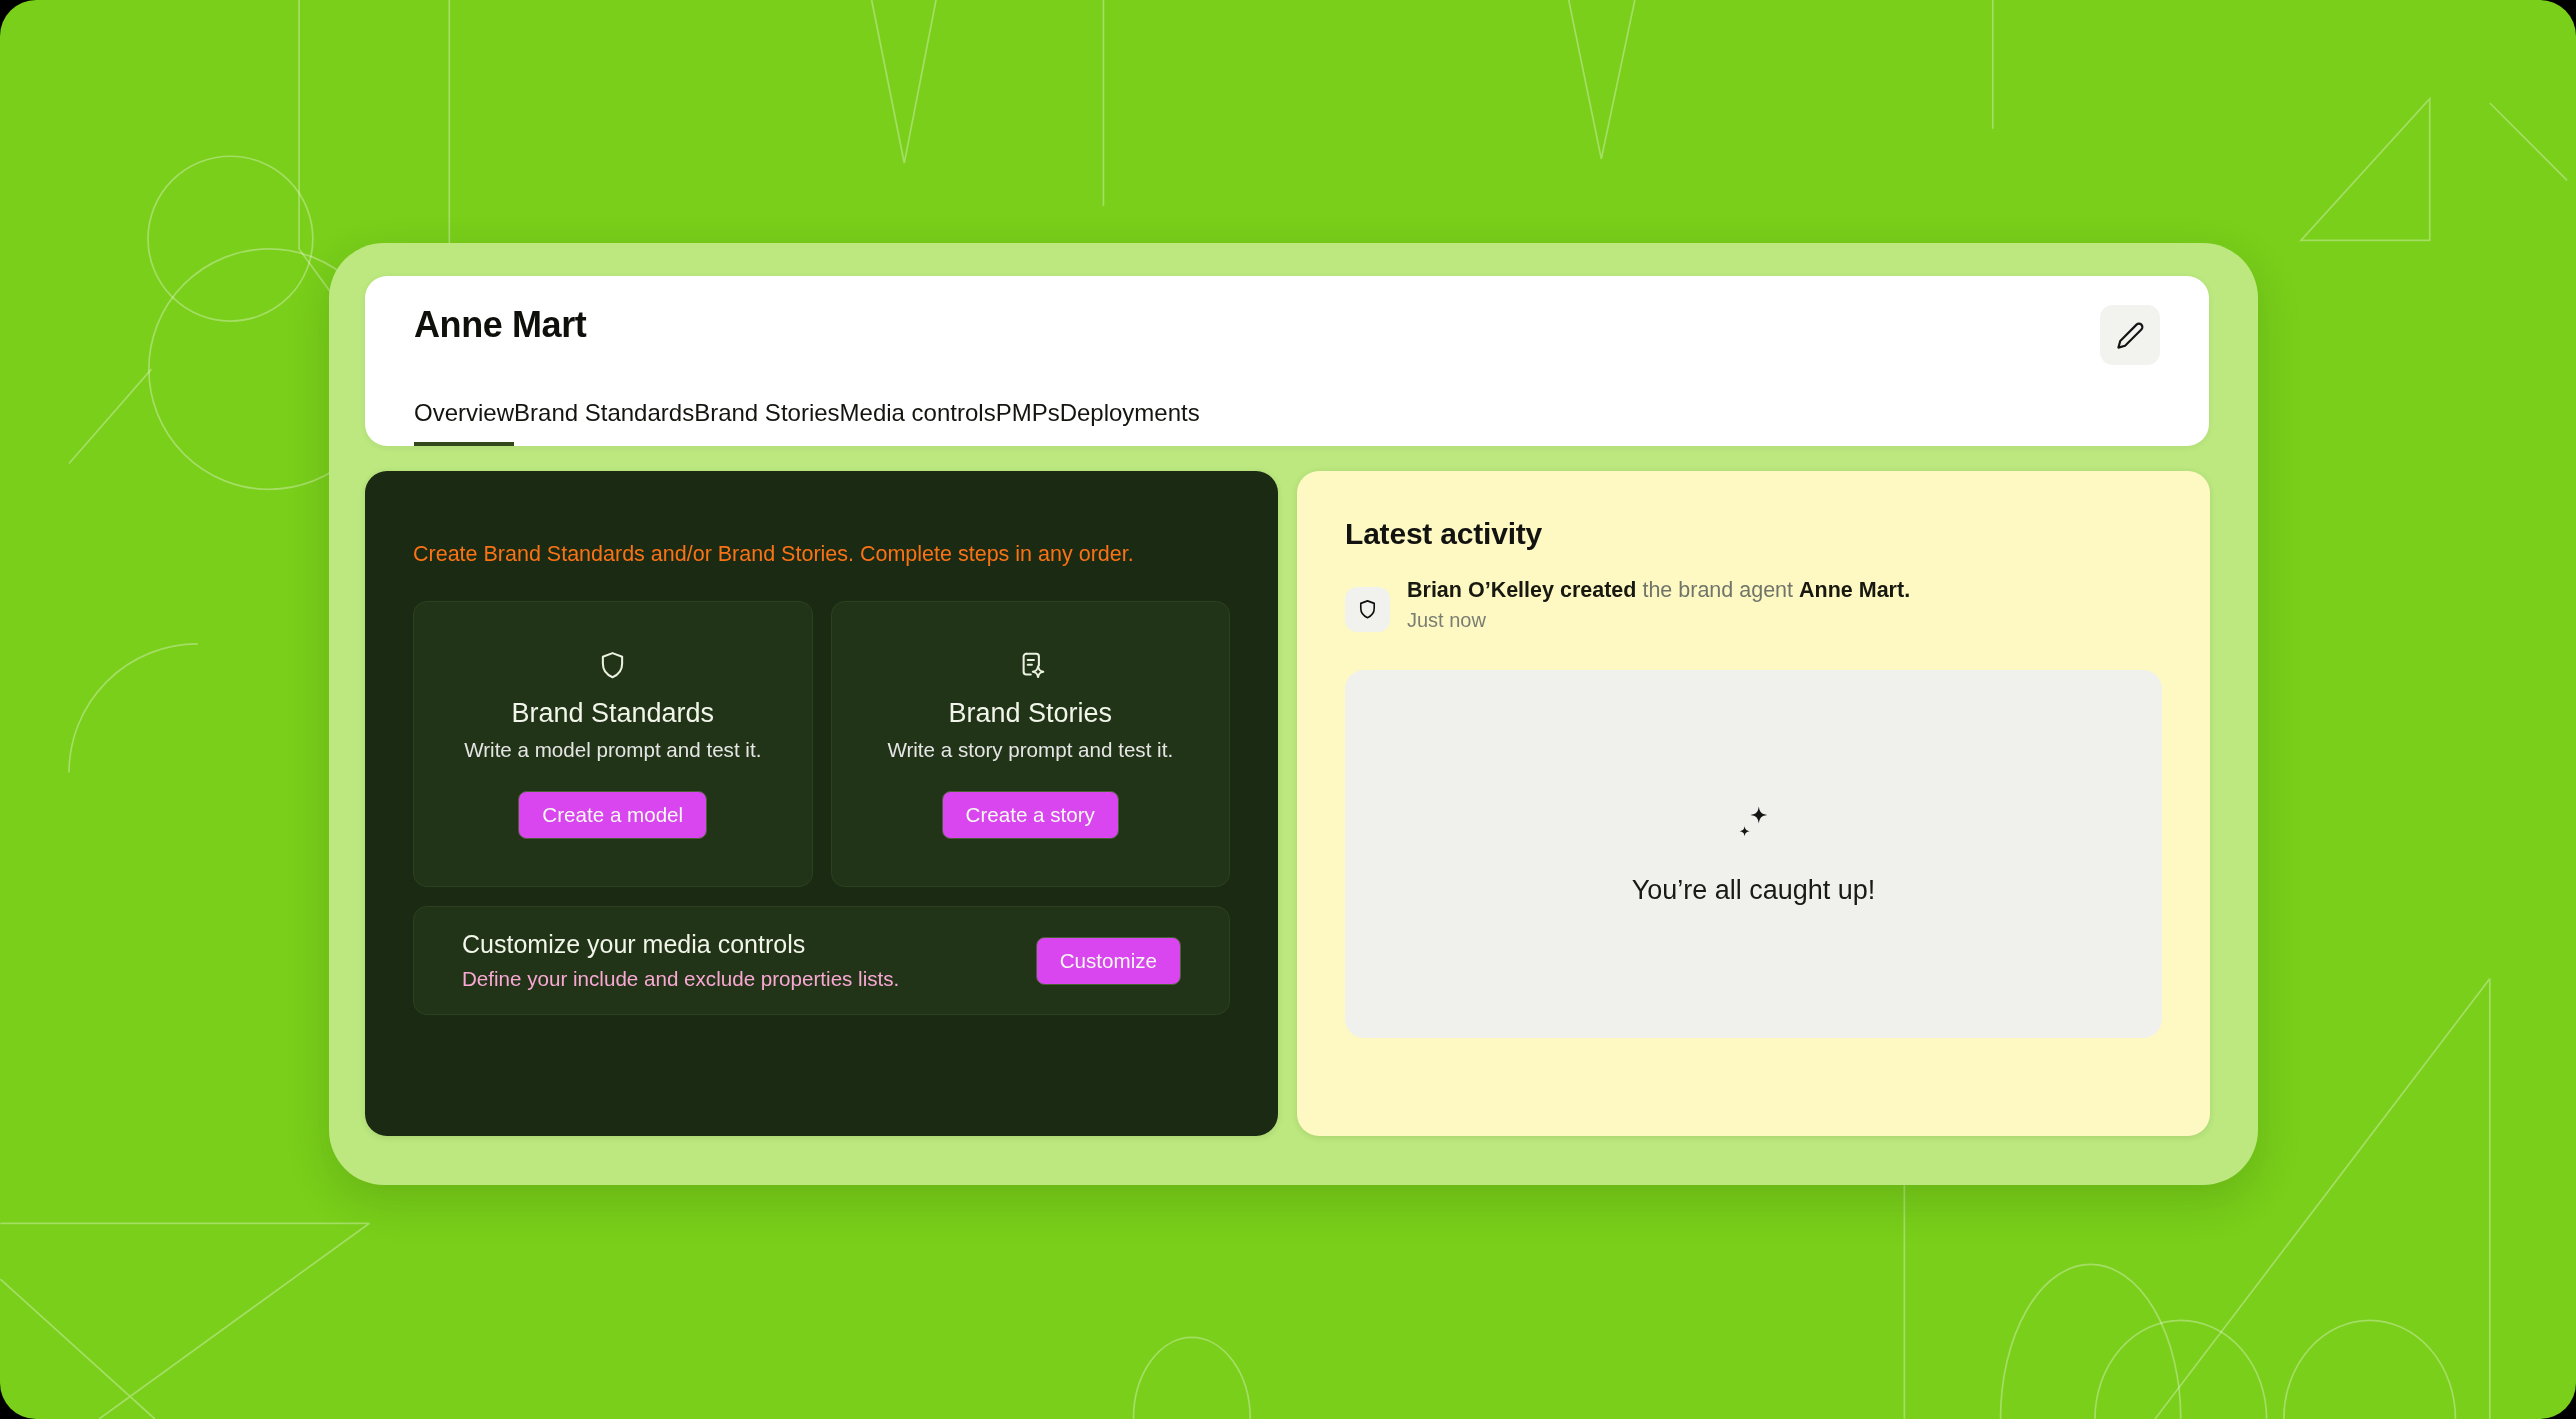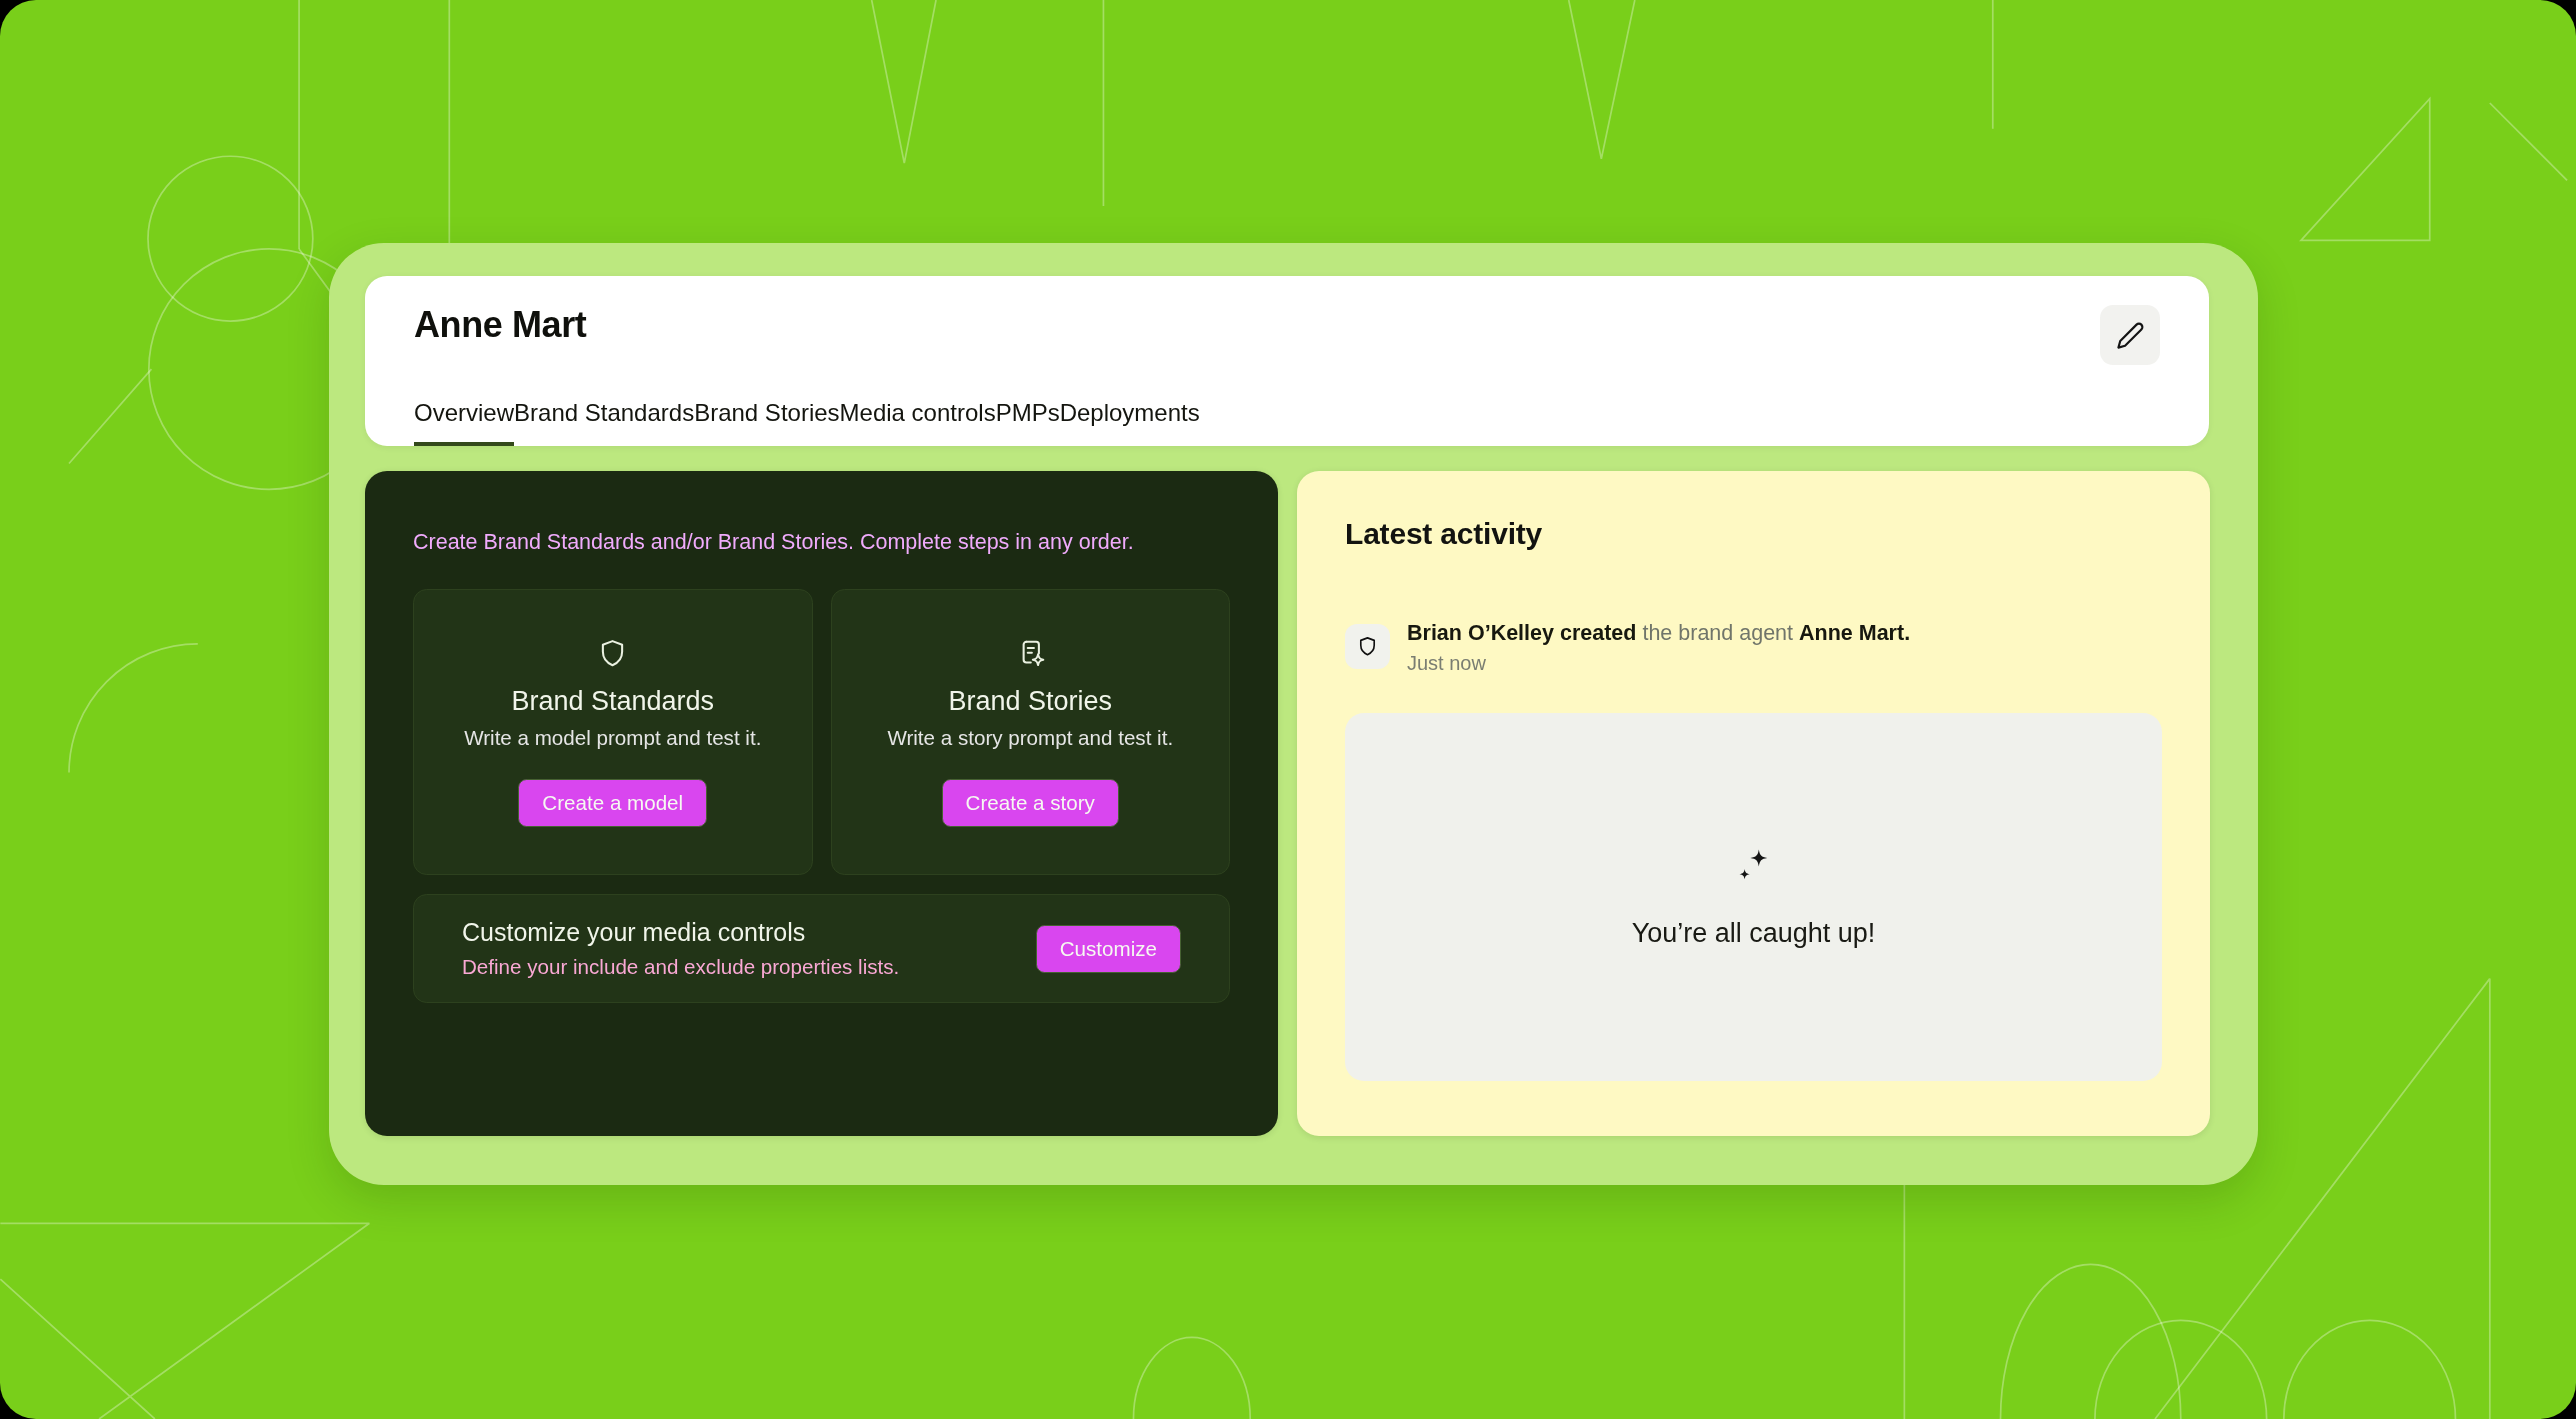--- a/index.html
+++ b/index.html
@@ -40,21 +40,21 @@
 
   
   .guide-panel {
     position:absolute; left:365px; top:471px; width:913px; height:665px;
     background:#1B2A12; border-radius:22px; padding:46px 48px;
     box-shadow:0 1.7px 6.9px rgba(20,40,0,0.10);
   }
   .guide-head { display:flex; justify-content:space-between; align-items:flex-start; }
   .guide-title { font-size:30px; font-weight:700; color:#F7FAF2; letter-spacing:-0.2px; }
   .close-btn { background:none; border:none; padding:3.4px; cursor:pointer; line-height:0; }
-  .guide-sub { margin-top:13px; font-size:21.5px; color:#f0abfc; }
+  .guide-sub { margin-top:25px; font-size:21.5px; color:#f97316; }
   .guide-cards { display:flex; gap:18px; margin-top:34px; }
   .guide-card {
     flex:1; height:286px; background:#223417; border:1.7px solid #2D411E; border-radius:13.7px;
     display:flex; flex-direction:column; align-items:center; justify-content:center; text-align:center;
   }
   .guide-card .card-title { font-size:27px; color:#F1F5EA; margin-top:15.5px; }
   .guide-card .card-desc { font-size:20.6px; color:#e5e5e5; margin-top:9px; }
   .dark-btn {
     margin-top:29px; height:48px; padding:0 23px; border-radius:8.6px;
     background:#d946ef; border:1.7px solid #466132; color:#F6F9F1; font-size:20.6px;
@@ -68,21 +68,21 @@
   .customize-desc { font-size:20.6px; color:#f9a8d4; margin-top:8.6px; }
   .customize-bar .dark-btn { margin-top:0; }
 
   
   .activity-panel {
     position:absolute; left:1297px; top:471px; width:913px; height:665px;
     background:#fef9c3; border-radius:22px; padding:46px 48px;
     box-shadow:0 1.7px 6.9px rgba(20,40,0,0.10);
   }
   .activity-title { font-size:30px; font-weight:700; color:#121310; letter-spacing:-0.2px; }
-  .activity-item { display:flex; gap:17px; margin-top:66px; align-items:center; }
+  .activity-item { display:flex; gap:17px; margin-top:23px; align-items:flex-end; }
   .avatar {
     width:45px; height:45px; border-radius:12px; background:#F1F2ED; flex:0 0 auto;
     display:flex; align-items:center; justify-content:center;
   }
   .activity-text { font-size:21.5px; color:#70756A; line-height:1.25; padding-top:2.6px; }
   .activity-text .strong { color:#17180F; font-weight:700; }
   .activity-time { font-size:20px; color:#7A7E72; margin-top:6px; }
   .empty-box {
     margin-top:38px; height:368px; background:#F0F1EC; border-radius:19px;
     display:flex; flex-direction:column; align-items:center; justify-content:center;

